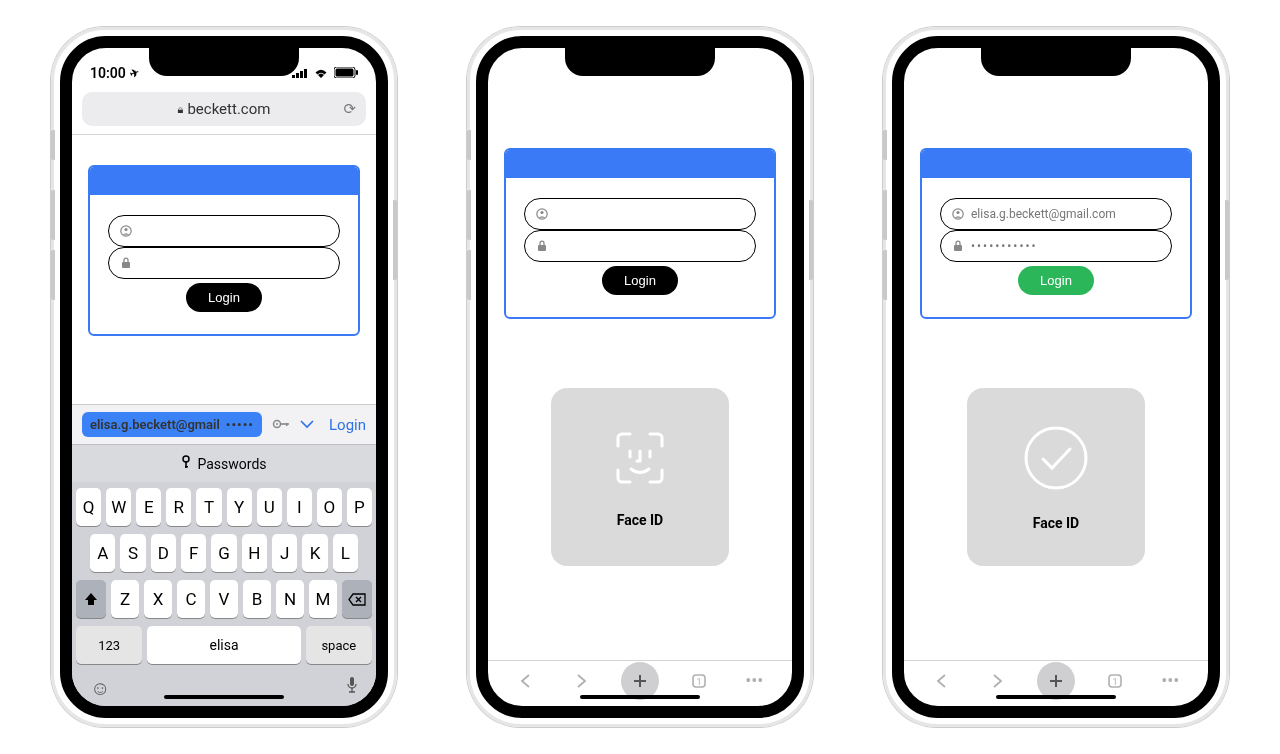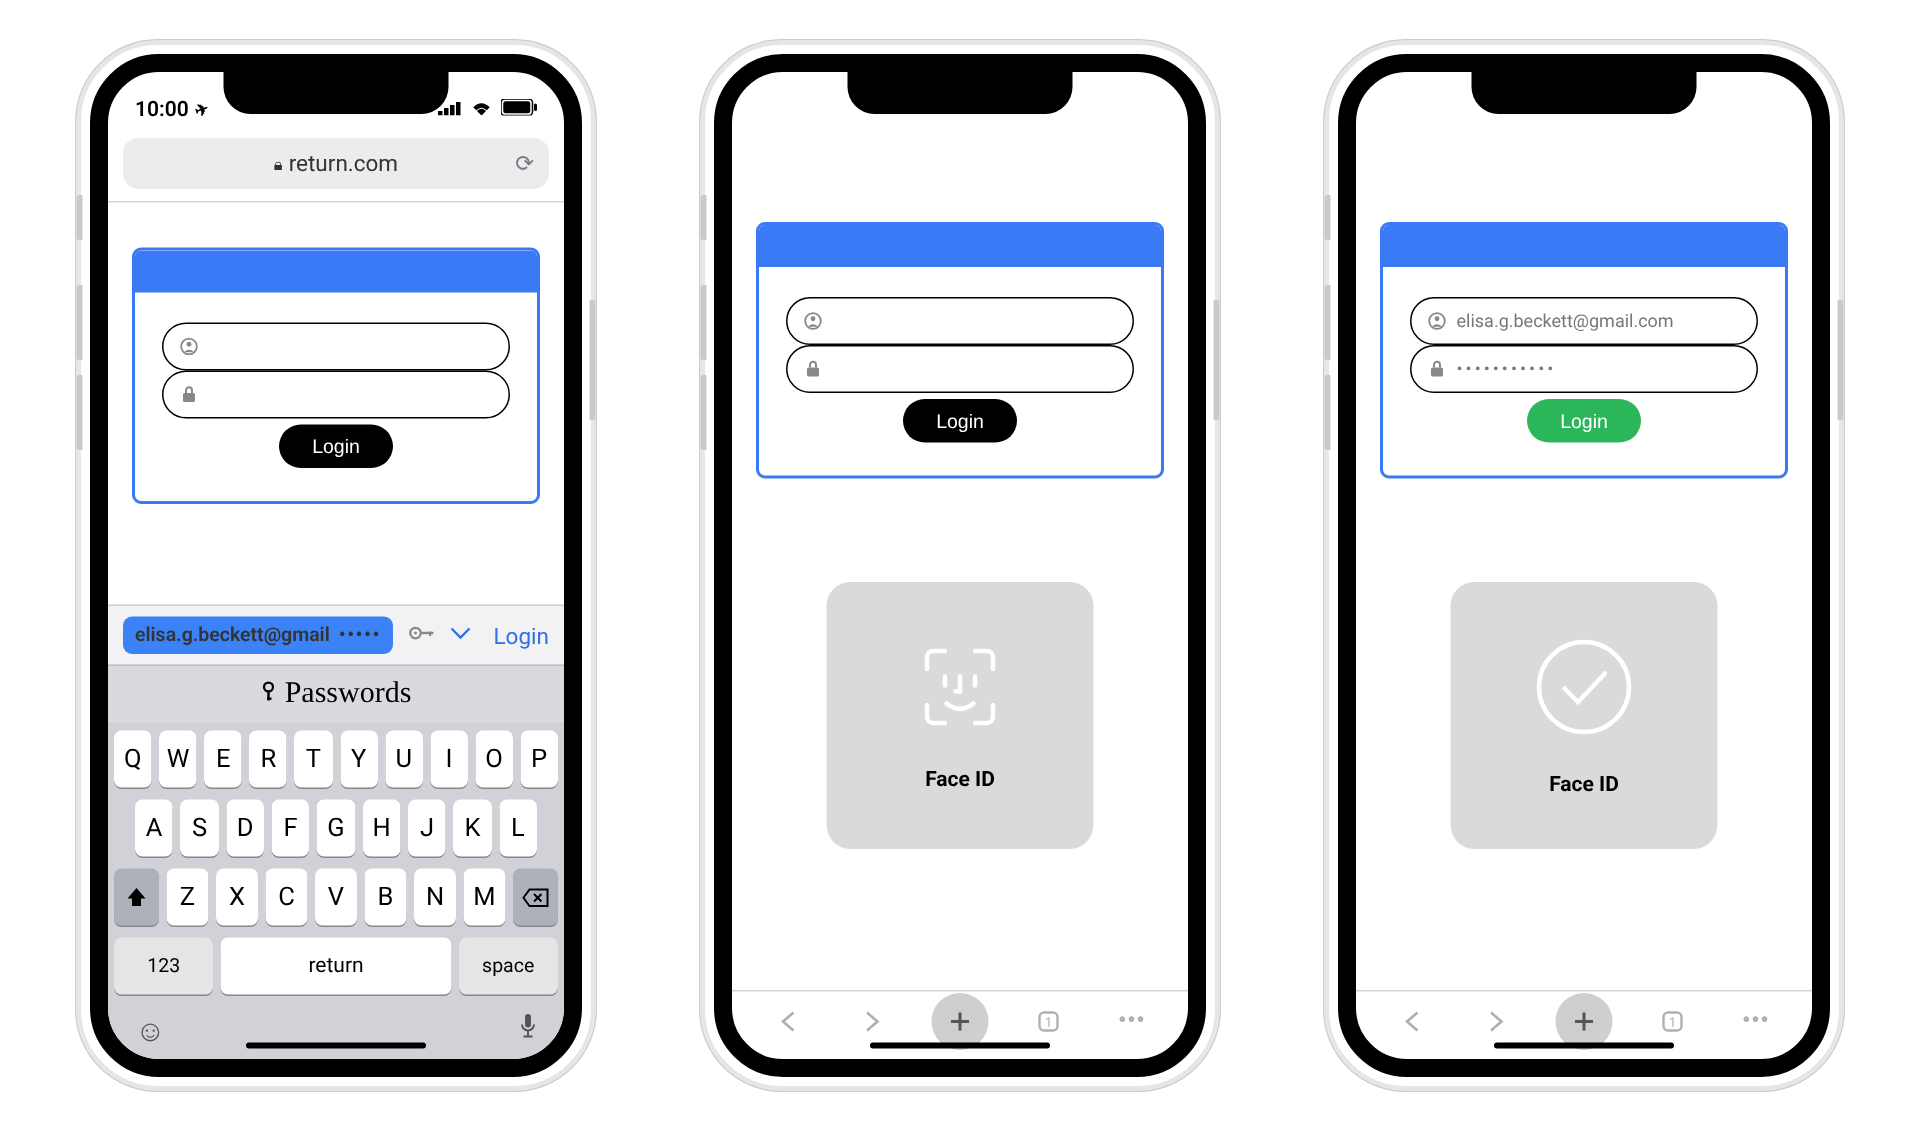--- a/index.html
+++ b/index.html
@@ -181,23 +181,22 @@
   .autofill-bar .done { color: #2f71e8; margin-left: auto; font-size: 15px; }
   .autofill-bar .chev { color: #2f71e8; }
 
   .pw-bar {
     background: #d9dadd;
     height: 38px;
     display: flex;
     align-items: center;
     justify-content: center;
     gap: 6px;
-    font-size: 20px;
+    font-size: 14px;
     border-top: 1px solid #bfbfc2;
-    font-family: Liberation Serif, serif;
   }
 
   .keyboard {
     background: #d0d2d7;
     padding: 6px 4px 6px;
   }
   .krow { display: flex; justify-content: center; gap: 5px; margin-bottom: 8px; }
   .key {
     background: #fff;
     border-radius: 5px;
@@ -275,21 +274,21 @@
               <rect x="1.5" y="1.5" width="18" height="8" rx="1.5" fill="#000"></rect>
               <rect x="22" y="3" width="2" height="5" rx="1" fill="#000"></rect>
             </svg>
         </span>
       </div>
     </div>
 
     <div class="url-bar-wrap">
       <div class="url-pill">
         <span style="margin-right:4px;font-size:11px;">🔒︎</span>
-        <span>return.com</span>
+        <span>beckett.com</span>
         <span class="refresh">⟳</span>
       </div>
     </div>
 
     <div class="content">
       <div class="login-card">
         <div class="login-header"></div>
         <div class="login-body">
           <div class="field">
             <span class="ficon">
@@ -378,21 +377,21 @@
         <div id="kr3" style="display:contents;"><div class="key">Z</div><div class="key">X</div><div class="key">C</div><div class="key">V</div><div class="key">B</div><div class="key">N</div><div class="key">M</div></div>
         <div class="key wide">
           <svg width="18" height="13" viewBox="0 0 18 13">
               <path d="M5 1 L17 1 L17 12 L5 12 L1 6.5 Z" fill="none" stroke="#000" stroke-width="1.3"></path>
               <path d="M8 4 L13 9 M13 4 L8 9" stroke="#000" stroke-width="1.3"></path>
             </svg>
         </div>
       </div>
       <div class="krow">
         <div class="key num">123</div>
-        <div class="key space">return</div>
+        <div class="key space">elisa</div>
         <div class="key return">space</div>
       </div>
       <div class="kbottom">
         <span style="font-size:20px;">☺</span>
         <span>
           <svg width="12" height="18" viewBox="0 0 12 18">
               <rect x="4" y="1" width="4" height="9" rx="2" fill="#555"></rect>
               <path d="M2 8 a4 4 0 0 0 8 0" fill="none" stroke="#555" stroke-width="1.3"></path>
               <line x1="6" y1="12" x2="6" y2="16" stroke="#555" stroke-width="1.3"></line>
               <line x1="3" y1="16" x2="9" y2="16" stroke="#555" stroke-width="1.3"></line>

